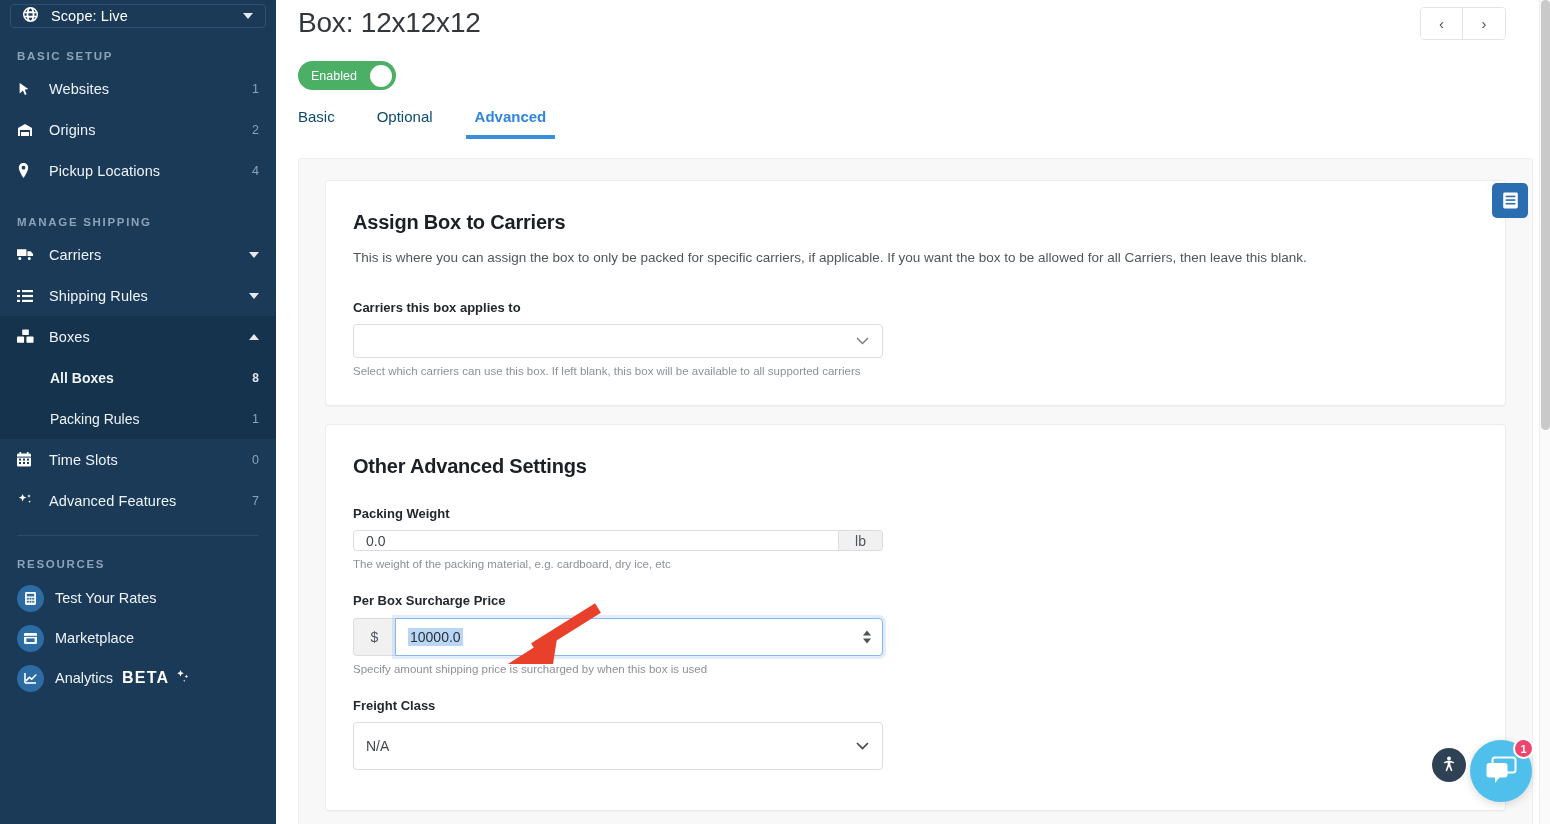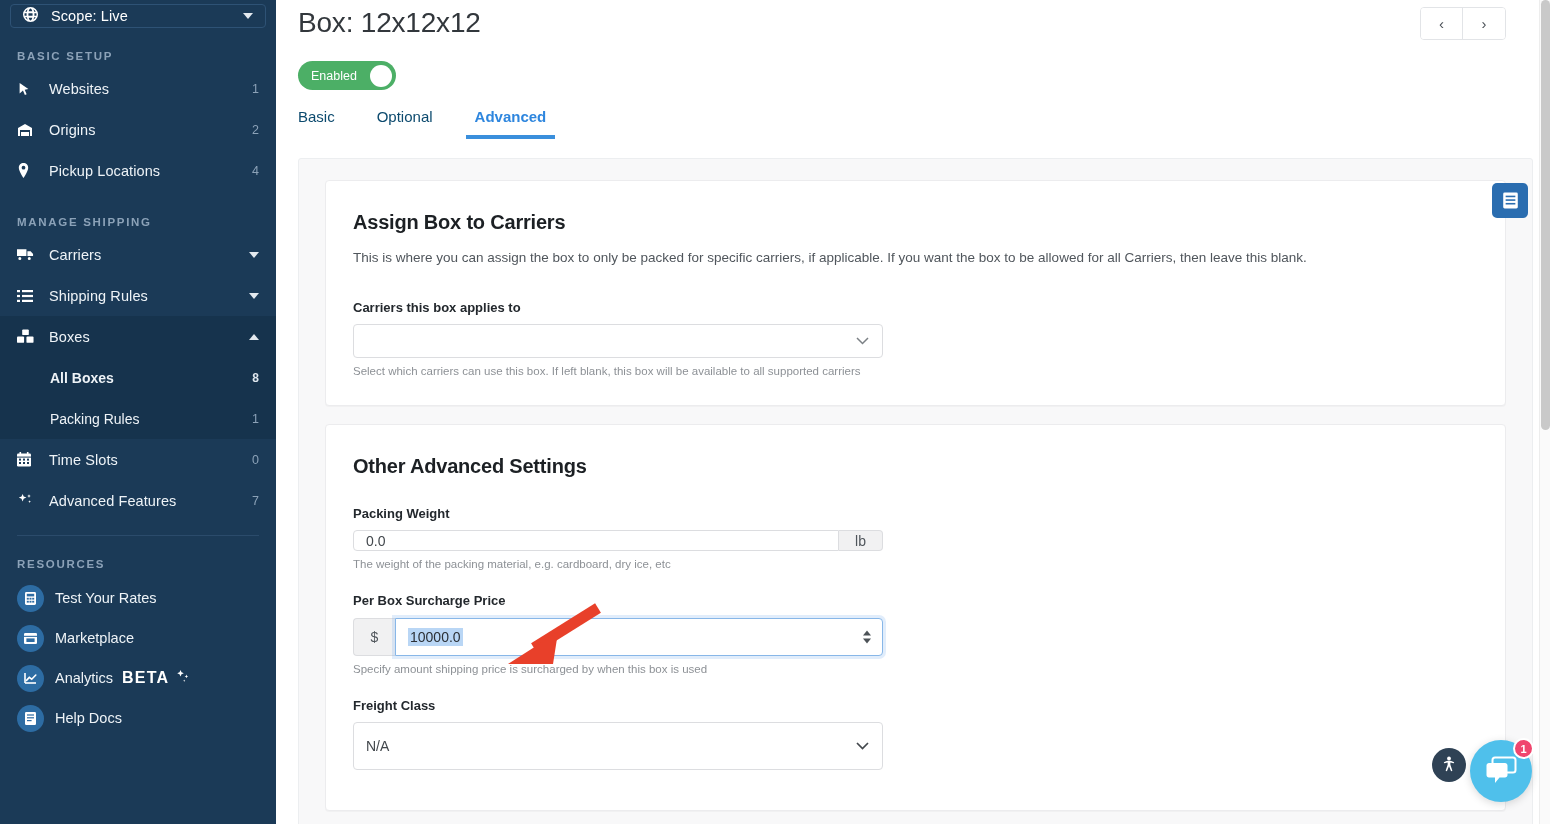--- a/index.html
+++ b/index.html
@@ -368,31 +368,20 @@
       <span class="beta-tag">BETA</span>
       <span style="margin-left:7px;">
         <svg width="14" height="13" viewBox="0 0 14 13" fill="#fff">
           <path d="M4.5 0l1 2.3L7.8 3.3 5.5 4.3 4.5 6.6 3.5 4.3 1.2 3.3 3.5 2.3z"></path>
           <path d="M10.4 4.6l.55 1.3 1.3.55-1.3.55-.55 1.3-.55-1.3-1.3-.55 1.3-.55z"></path>
           <path d="M8.2 9.6l.35.8.8.35-.8.35-.35.8-.35-.8-.8-.35.8-.35z"></path>
         </svg>
       </span>
     </div>
 
-    <div class="res-item">
-      <span class="res-circle">
-        <svg width="11" height="13" viewBox="0 0 11 13" fill="#fff">
-          <rect x="0" y="0" width="11" height="13" rx="1.2"></rect>
-          <rect x="2" y="2.4" width="7" height="1.2" fill="#2d6ca3"></rect>
-          <rect x="2" y="5.2" width="7" height="1.2" fill="#2d6ca3"></rect>
-          <rect x="2" y="8" width="4.6" height="1.2" fill="#2d6ca3"></rect>
-        </svg>
-      </span>
-      <span class="lbl">Help Docs</span>
-    </div>
   </div>
 
   <div class="main">
 
     <div class="page-title">Box: 12x12x12</div>
 
     <div class="pager">
       <button>‹</button>
       <button>›</button>
     </div>

